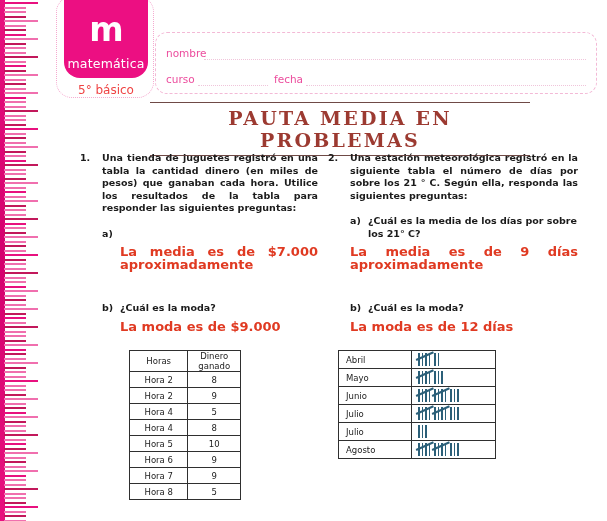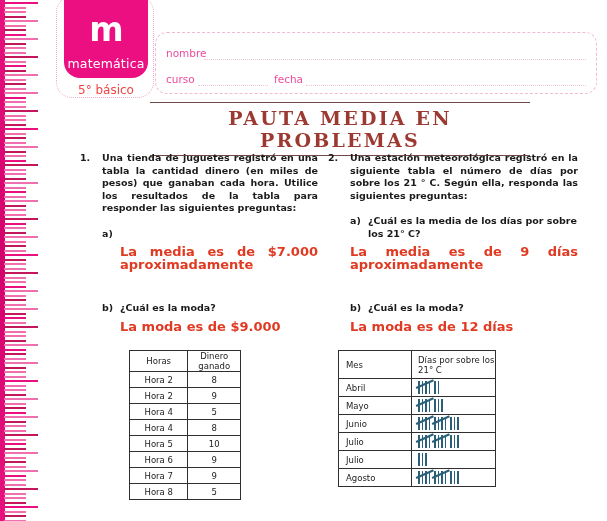--- a/index.html
+++ b/index.html
@@ -484,24 +484,20 @@
       </tr>
       <tr>
         <td class="c-label">Hora 8</td>
         <td class="c-value">5</td>
       </tr>
     </tbody>
 </table>
 
 <table class="tbl" id="table-days">
   <tbody id="days-body">
-      <tr class="hdr">
-        <td class="c-month">Mes</td>
-        <td class="c-tally">Días por sobre los 21° C</td>
-      </tr>
       <tr>
         <td class="c-month">Abril</td>
         <td class="c-tally">
           <div class="tally-groups">
             <div class="tgroup">
               <span class="tmark"></span>
               <span class="tmark"></span>
               <span class="tmark"></span>
               <span class="tmark"></span>
               <span class="tslash"></span>

